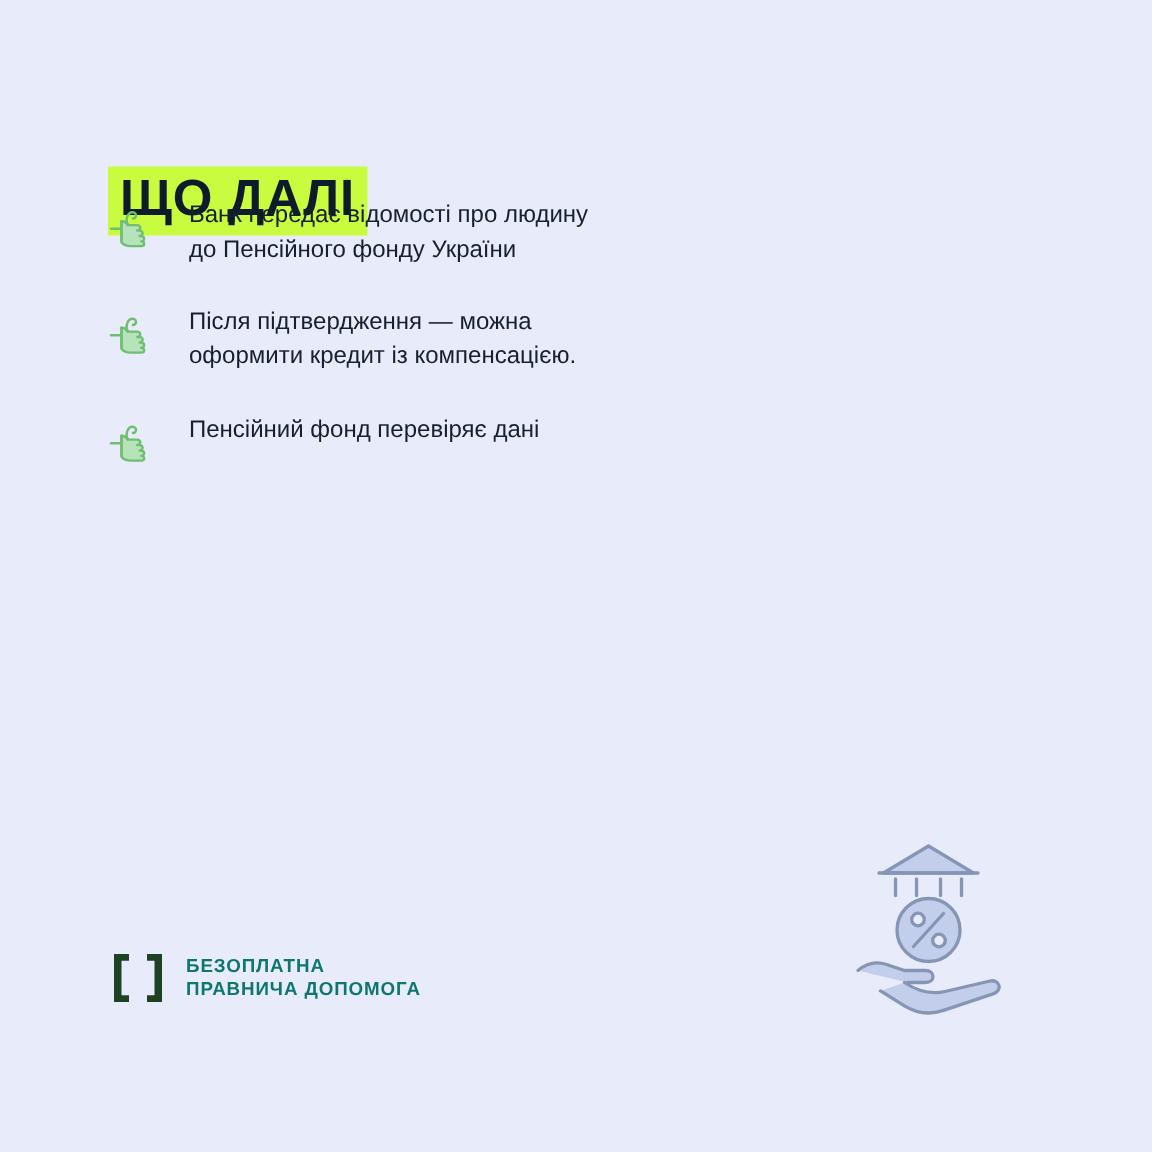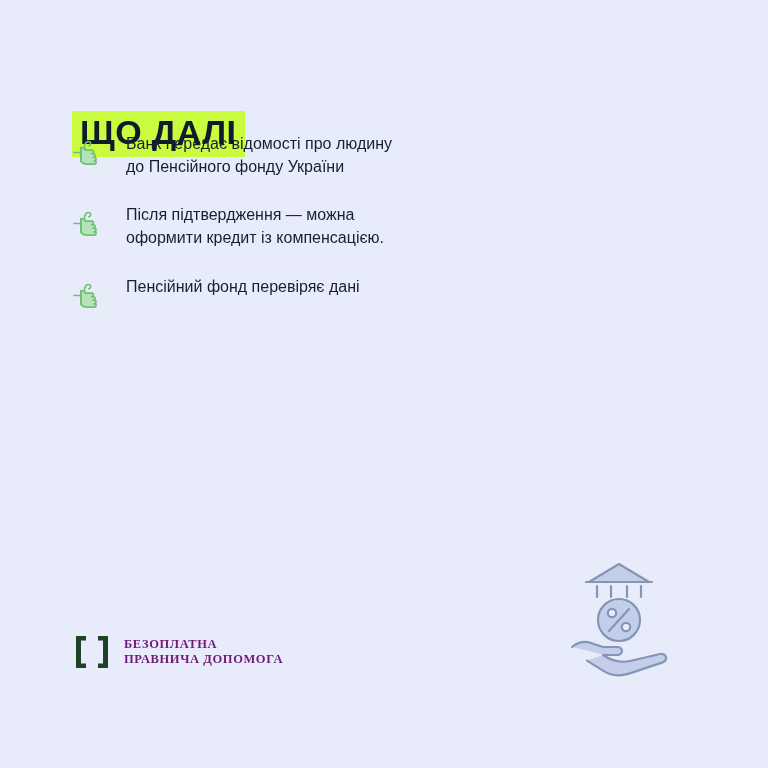--- a/index.html
+++ b/index.html
@@ -86,24 +86,24 @@
   }
   .logo-text {
     display: flex;
     flex-direction: column;
     justify-content: center;
   }
   .logo-line {
     font-size: 12.5px;
     font-weight: 700;
     letter-spacing: 0.6px;
-    color: #701a75;
+    color: #0f766e;
     line-height: 1.18;
     text-transform: uppercase;
-    font-family: Liberation Serif, serif;
+    font-family: Liberation Sans, sans-serif;
   }
 
   
   .illustration {
     position: absolute;
     right: 82px;
     bottom: 88px;
     width: 130px;
     height: 130px;
   }

